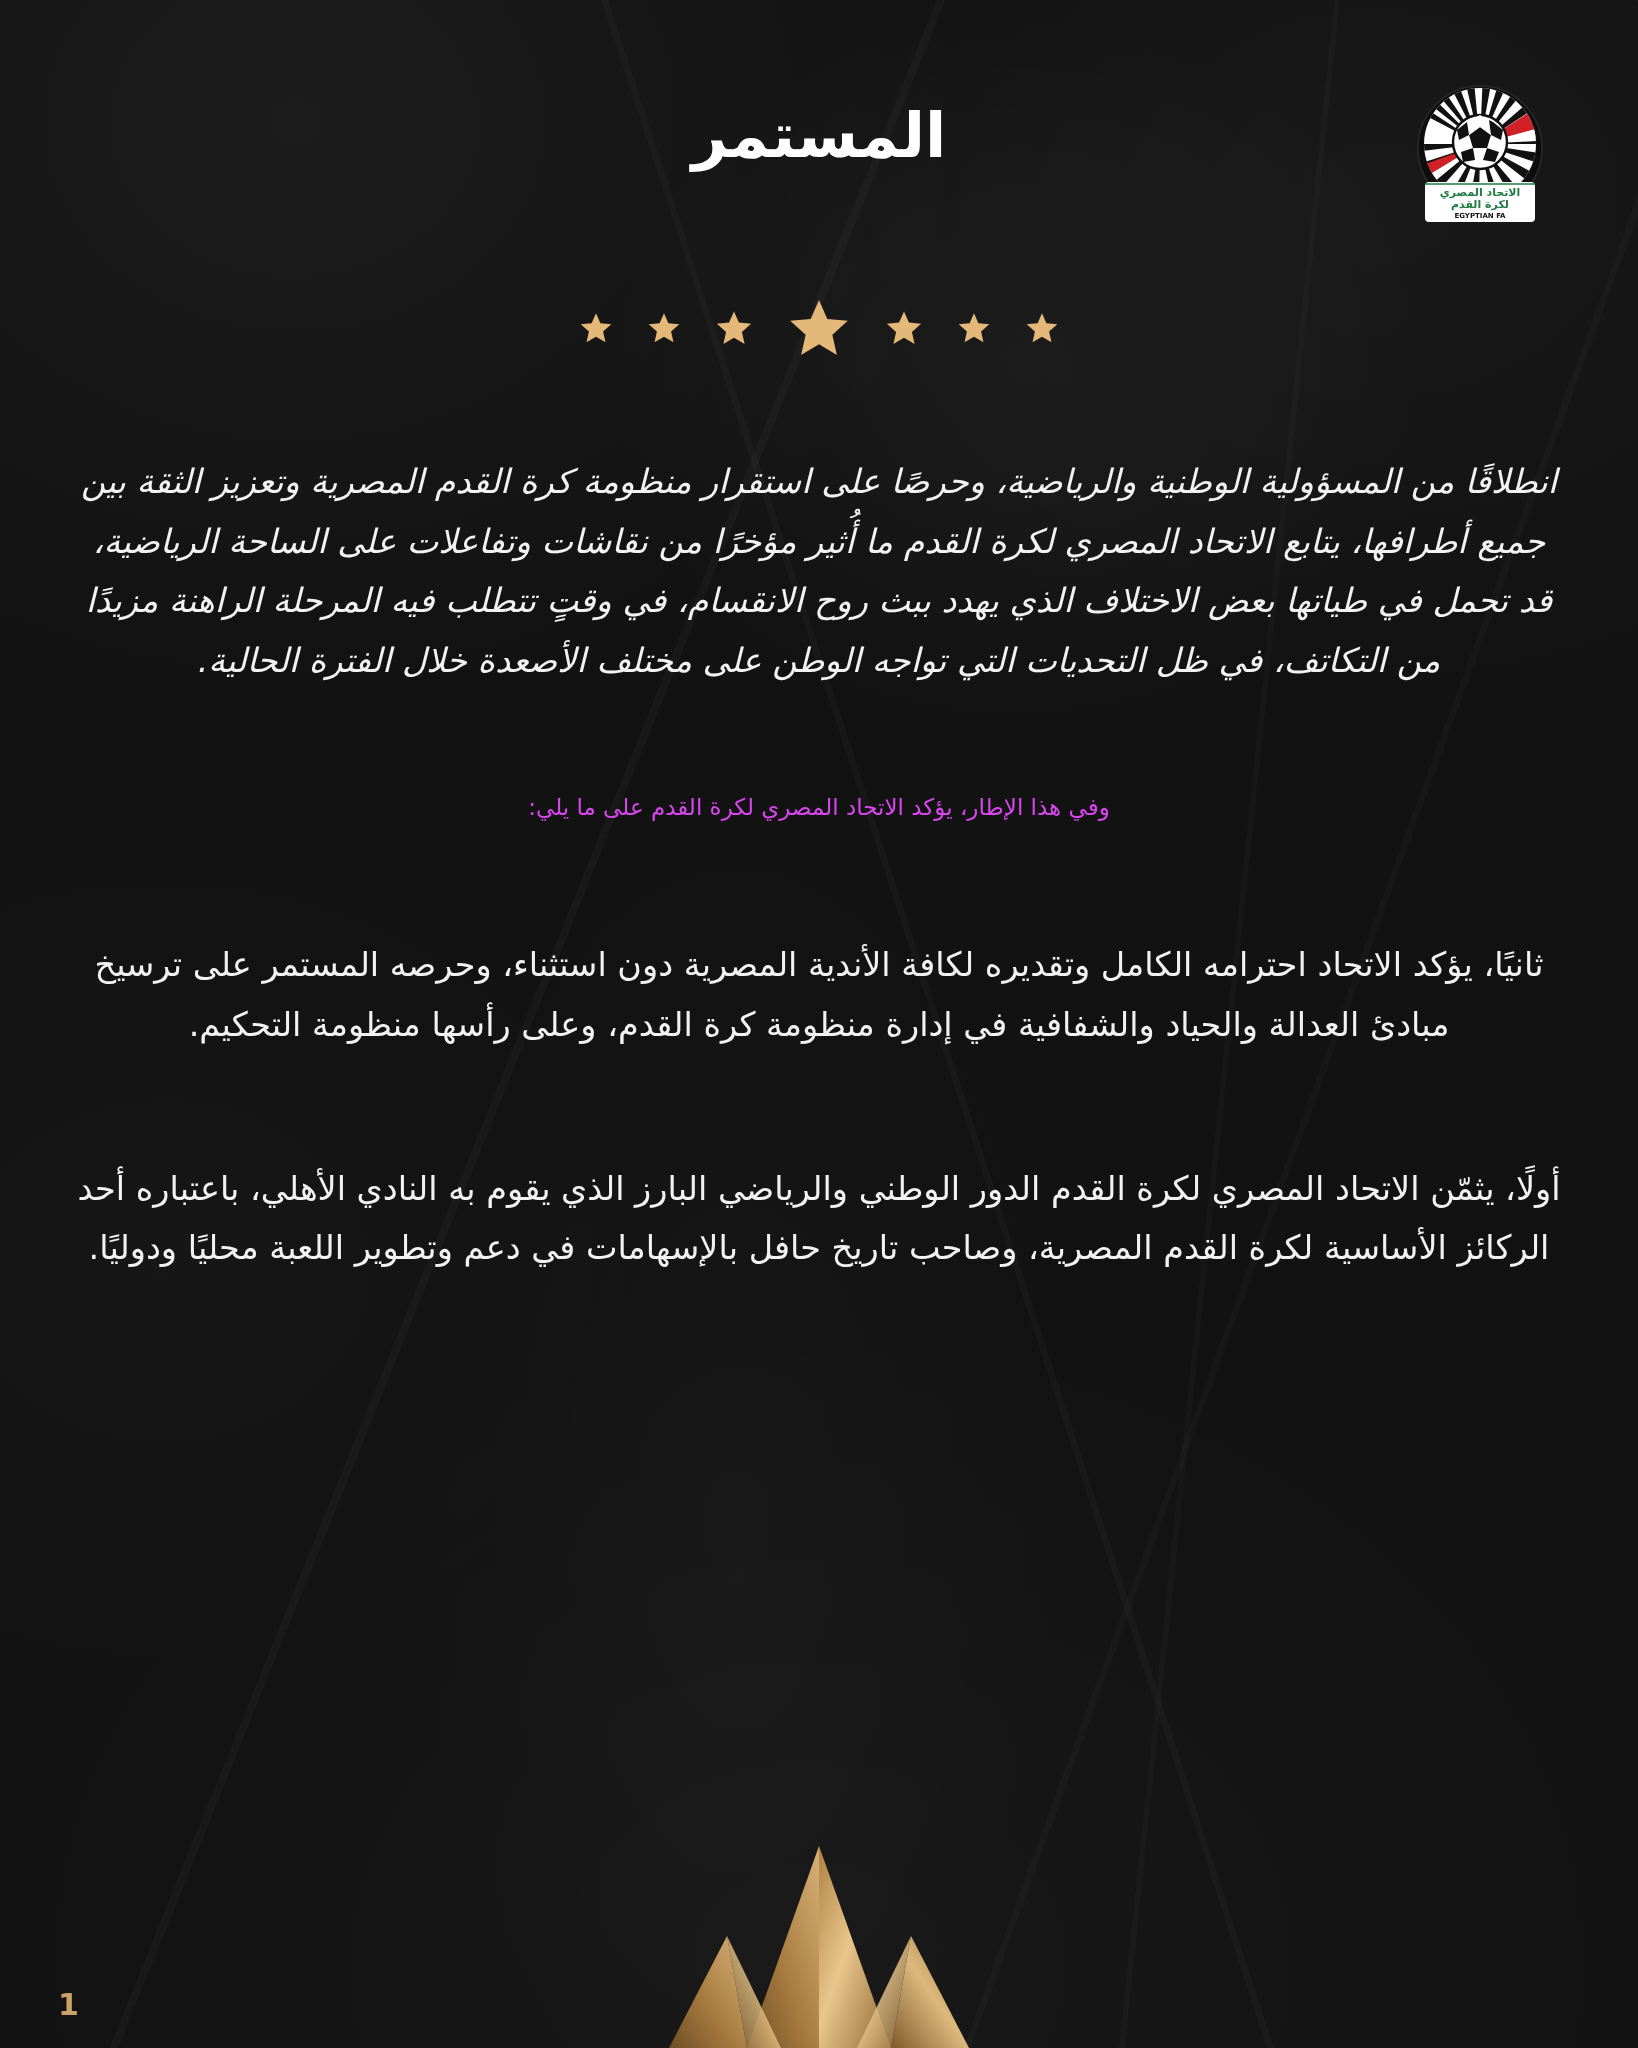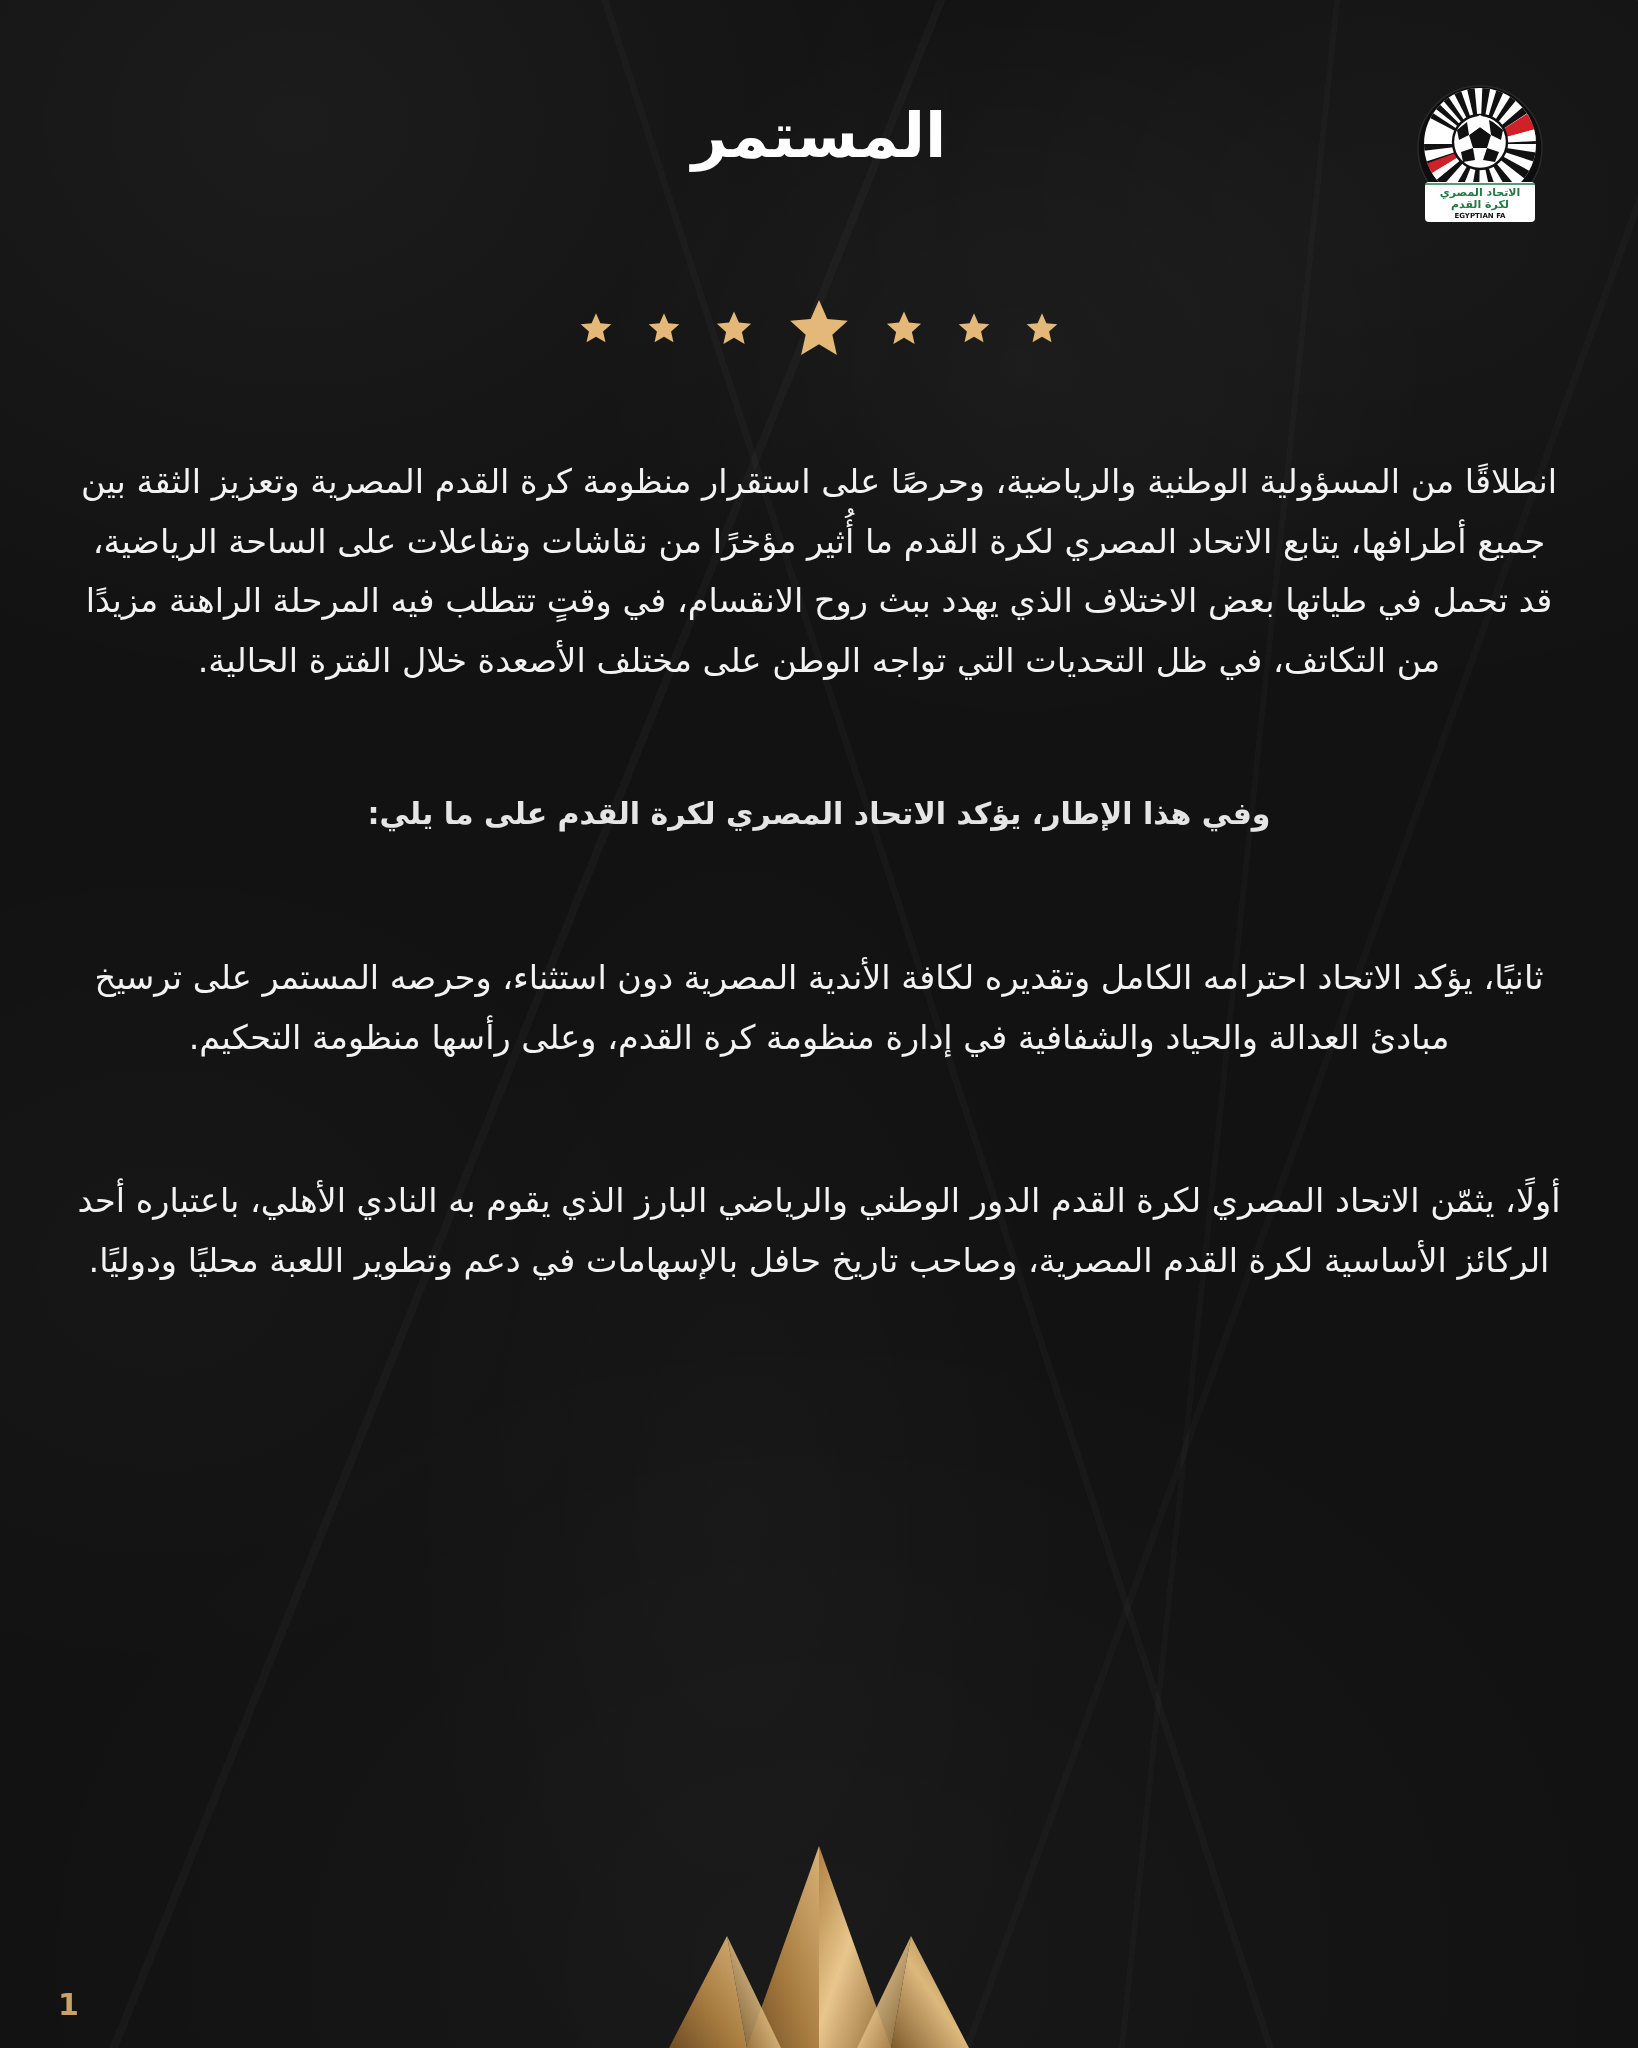--- a/index.html
+++ b/index.html
@@ -99,26 +99,26 @@
   }
 
   .para {
     font-size:33.5px;
     line-height:1.78;
     color:#f2f2f2;
     text-align:center;
     font-weight:400;
   }
 
-  .para.intro { margin-bottom:96px; }
+  .para.intro { margin-bottom:96px;font-style:italic; }
 
   .para.gold {
-    color:#e5e5e5;
-    font-weight:bold;
-    font-size:30px;
+    color:#d946ef;
+    font-weight:normal;
+    font-size:23px;
     margin-bottom:108px;
   }
 
   .para.clause { margin-bottom:104px; }
 
   
   .crown-ornament {
     position:absolute;
     bottom:0;
     left:50%;

